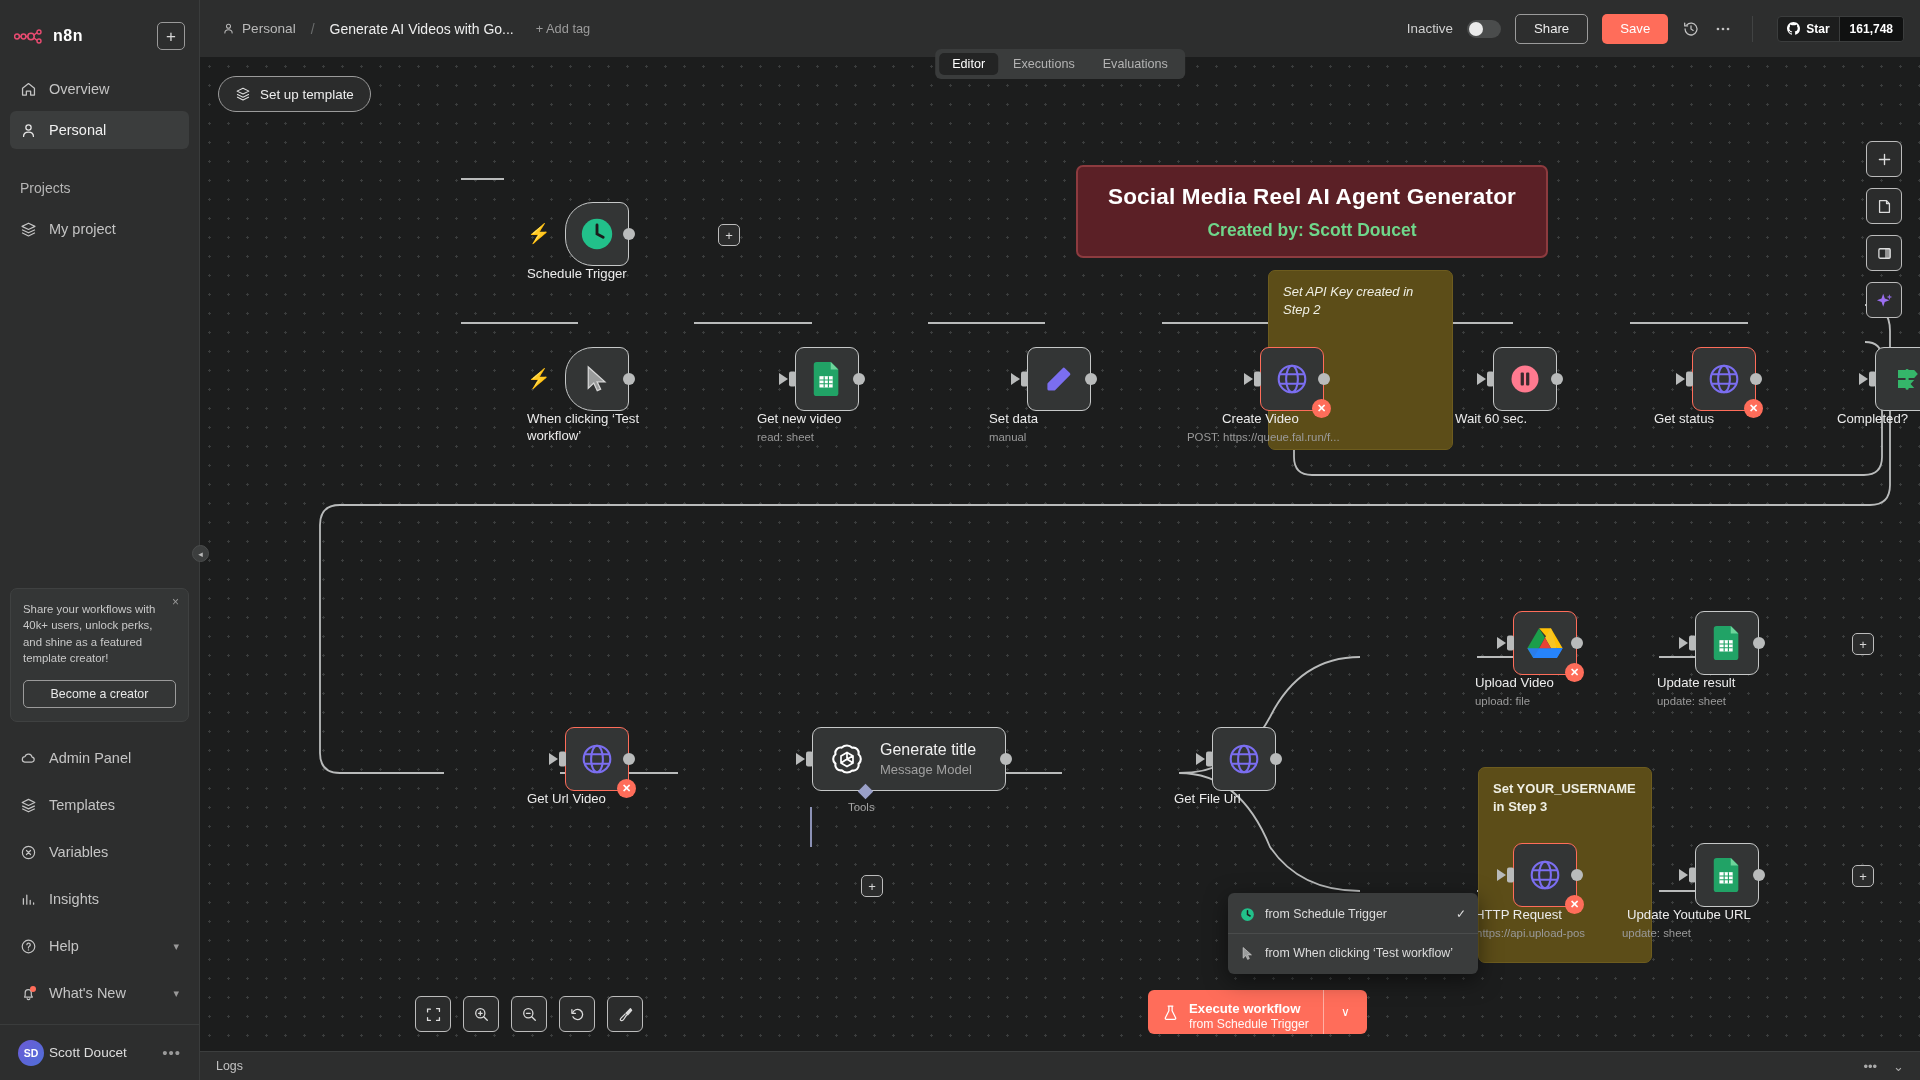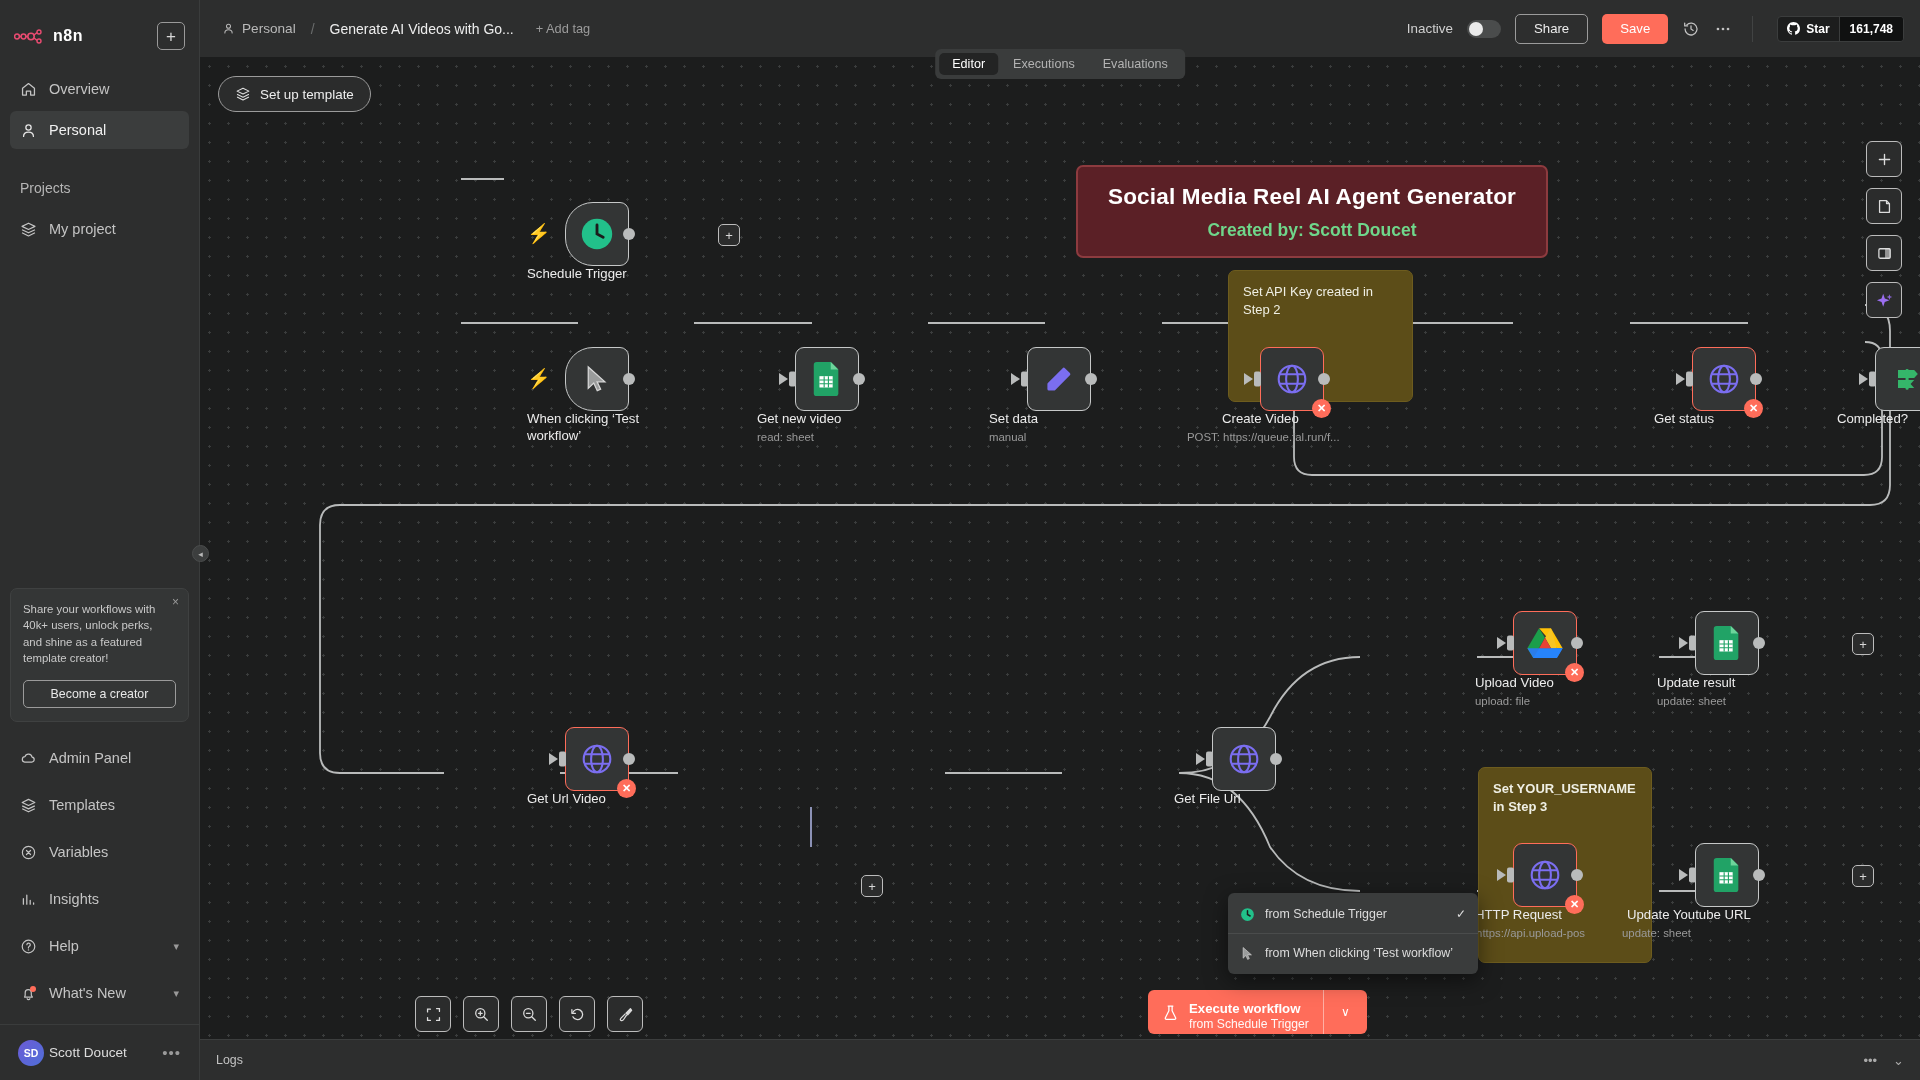--- a/index.html
+++ b/index.html
@@ -159,21 +159,21 @@
   .dropdown {
     position:absolute; left:1028px; bottom:106px; width:250px;
     background:#3a3c3c; border-radius:6px; padding:6px 0; z-index:16;
     box-shadow:0 6px 22px rgba(0,0,0,.5);
   }
   .dd-item { display:flex; align-items:center; gap:10px; height:30px; padding:0 12px; font-size:12.4px; color:#dcdcdc; cursor:pointer;}
   .dd-check { margin-left:auto; font-size:12px; color:#dcdcdc;}
   .dd-sep { height:1px; background:#4a4c4c; margin:4px 0;}
 
   .logs-bar {
-    position:absolute; left:0; right:0; bottom:0; height:41px;
+    position:absolute; left:0; right:0; bottom:0; height:29px;
     background:#2d2e2e; border-top:1px solid #3c3e3e;
     display:flex; align-items:center; padding:0 16px; z-index:18;
   }
   .logs-label { font-size:12.4px; color:#c2c2c2; cursor:pointer;}
   .logs-right { margin-left:auto; display:flex; gap:16px; color:#aaa; font-size:13px; }
 
   
   .node { position:absolute; }
   .nbox {
     width:64px; height:64px; border-radius:9px;
@@ -443,21 +443,21 @@
           <path d="M1459 600 L1515 600"></path>
 
           <path d="M1277 834 L1342 834"></path>
 
           <path d="M1459 834 L1515 834"></path>
 
           <path d="M611 750 L611 790" stroke="#9aa0c8"></path>
         </g>
       </svg>
 
-      <div class="sticky olive" style="left:1028px; top:213px; width:185px; height:132px;">
+      <div class="sticky olive" style="left:1068px; top:213px; width:185px; height:180px;font-style:italic;">
         <span>Set API Key created in Step 2</span>
       </div>
 
       <div class="sticky olive" style="left:1278px; top:710px; width:174px; height:196px;font-weight:bold;">
         <span>Set YOUR_USERNAME in Step 3</span>
       </div>
 
       <div class="sticky title" style="left:876px; top:108px; width:472px;">
         <div class="title-l1">Social Media Reel AI Agent Generator</div>
         <div class="title-l2">Created by: Scott Doucet</div>
@@ -525,20 +525,33 @@
           </svg>
           <div class="err-badge">✕</div>
           <div class="arrow-in"></div>
           <div class="dot-in"></div>
           <div class="dot-out"></div>
         </div>
         <div class="nlabel">Create Video</div>
         <div class="nsub wide2">POST: https://queue.fal.run/f...</div>
       </div>
 
+      <div class="node" style="left:1293px; top:290px;">
+        <div class="nbox">
+          <svg width="36" height="36" viewBox="0 0 40 40">
+            <circle cx="20" cy="20" r="15" fill="#ff7a8f"></circle>
+            <rect x="15.2" y="12.8" width="3.6" height="14.4" rx="1.1" fill="#3a2a2e"></rect>
+            <rect x="21.2" y="12.8" width="3.6" height="14.4" rx="1.1" fill="#3a2a2e"></rect>
+          </svg>
+          <div class="arrow-in"></div>
+          <div class="dot-in"></div>
+          <div class="dot-out"></div>
+        </div>
+        <div class="nlabel">Wait 60 sec.</div>
+      </div>
 
       <div class="node" style="left:1492px; top:290px;">
         <div class="nbox err">
           <svg width="38" height="38" viewBox="0 0 40 40" fill="none" stroke="#7b6ef0" stroke-width="2.2">
             <circle cx="20" cy="20" r="14"></circle>
             <ellipse cx="20" cy="20" rx="6.2" ry="14"></ellipse>
             <path d="M6.6 15 H33.4 M6.6 25 H33.4"></path>
           </svg>
           <div class="err-badge">✕</div>
           <div class="arrow-in"></div>
@@ -571,20 +584,37 @@
             <path d="M6.6 15 H33.4 M6.6 25 H33.4"></path>
           </svg>
           <div class="err-badge">✕</div>
           <div class="arrow-in"></div>
           <div class="dot-in"></div>
           <div class="dot-out"></div>
         </div>
         <div class="nlabel">Get Url Video</div>
       </div>
 
+      <div class="node" style="left:612px; top:670px;">
+        <div class="nbox wide">
+          <svg width="40" height="40" viewBox="0 0 40 40" fill="none" stroke="#fff" stroke-width="2.1">
+            <path d="M20 6.5c3.1 0 5.2 2.2 5.2 2.2s3-.6 5 1.6c2 2.2 1.3 5 1.3 5s2.3 1.9 2.3 4.8-2.3 4.8-2.3 4.8.7 2.8-1.3 5c-2 2.2-5 1.6-5 1.6S23.1 33.5 20 33.5s-5.2-2.2-5.2-2.2-3 .6-5-1.6c-2-2.2-1.3-5-1.3-5S6.2 22.9 6.2 20s2.3-4.8 2.3-4.8-.7-2.8 1.3-5c2-2.2 5-1.6 5-1.6S16.9 6.5 20 6.5Z" stroke-linejoin="round"></path>
+            <path d="M20 13.5 L26 17 V24 L20 27.5 L14 24 V17 Z M20 13.5 V20 L26 17 M20 20 L14 24 M20 20 L26 24" stroke-width="1.7"></path>
+          </svg>
+          <div style="display:flex;flex-direction:column;gap:3px;">
+            <span style="font-size:16px;color:#f0f0f0;">Generate title</span>
+            <span style="font-size:13px;color:#a0a0a0;">Message Model</span>
+          </div>
+          <div class="arrow-in"></div>
+          <div class="dot-in"></div>
+          <div class="dot-out"></div>
+        </div>
+        <div class="diamond" style="left:48px; top:59px;"></div>
+        <div class="tools-lbl" style="left:36px; top:74px;">Tools</div>
+      </div>
       <div class="plus-node" style="left:661px; top:818px;">+</div>
 
       <div class="node" style="left:1012px; top:670px;">
         <div class="nbox">
           <svg width="38" height="38" viewBox="0 0 40 40" fill="none" stroke="#7b6ef0" stroke-width="2.2">
             <circle cx="20" cy="20" r="14"></circle>
             <ellipse cx="20" cy="20" rx="6.2" ry="14"></ellipse>
             <path d="M6.6 15 H33.4 M6.6 25 H33.4"></path>
           </svg>
           <div class="arrow-in"></div>

